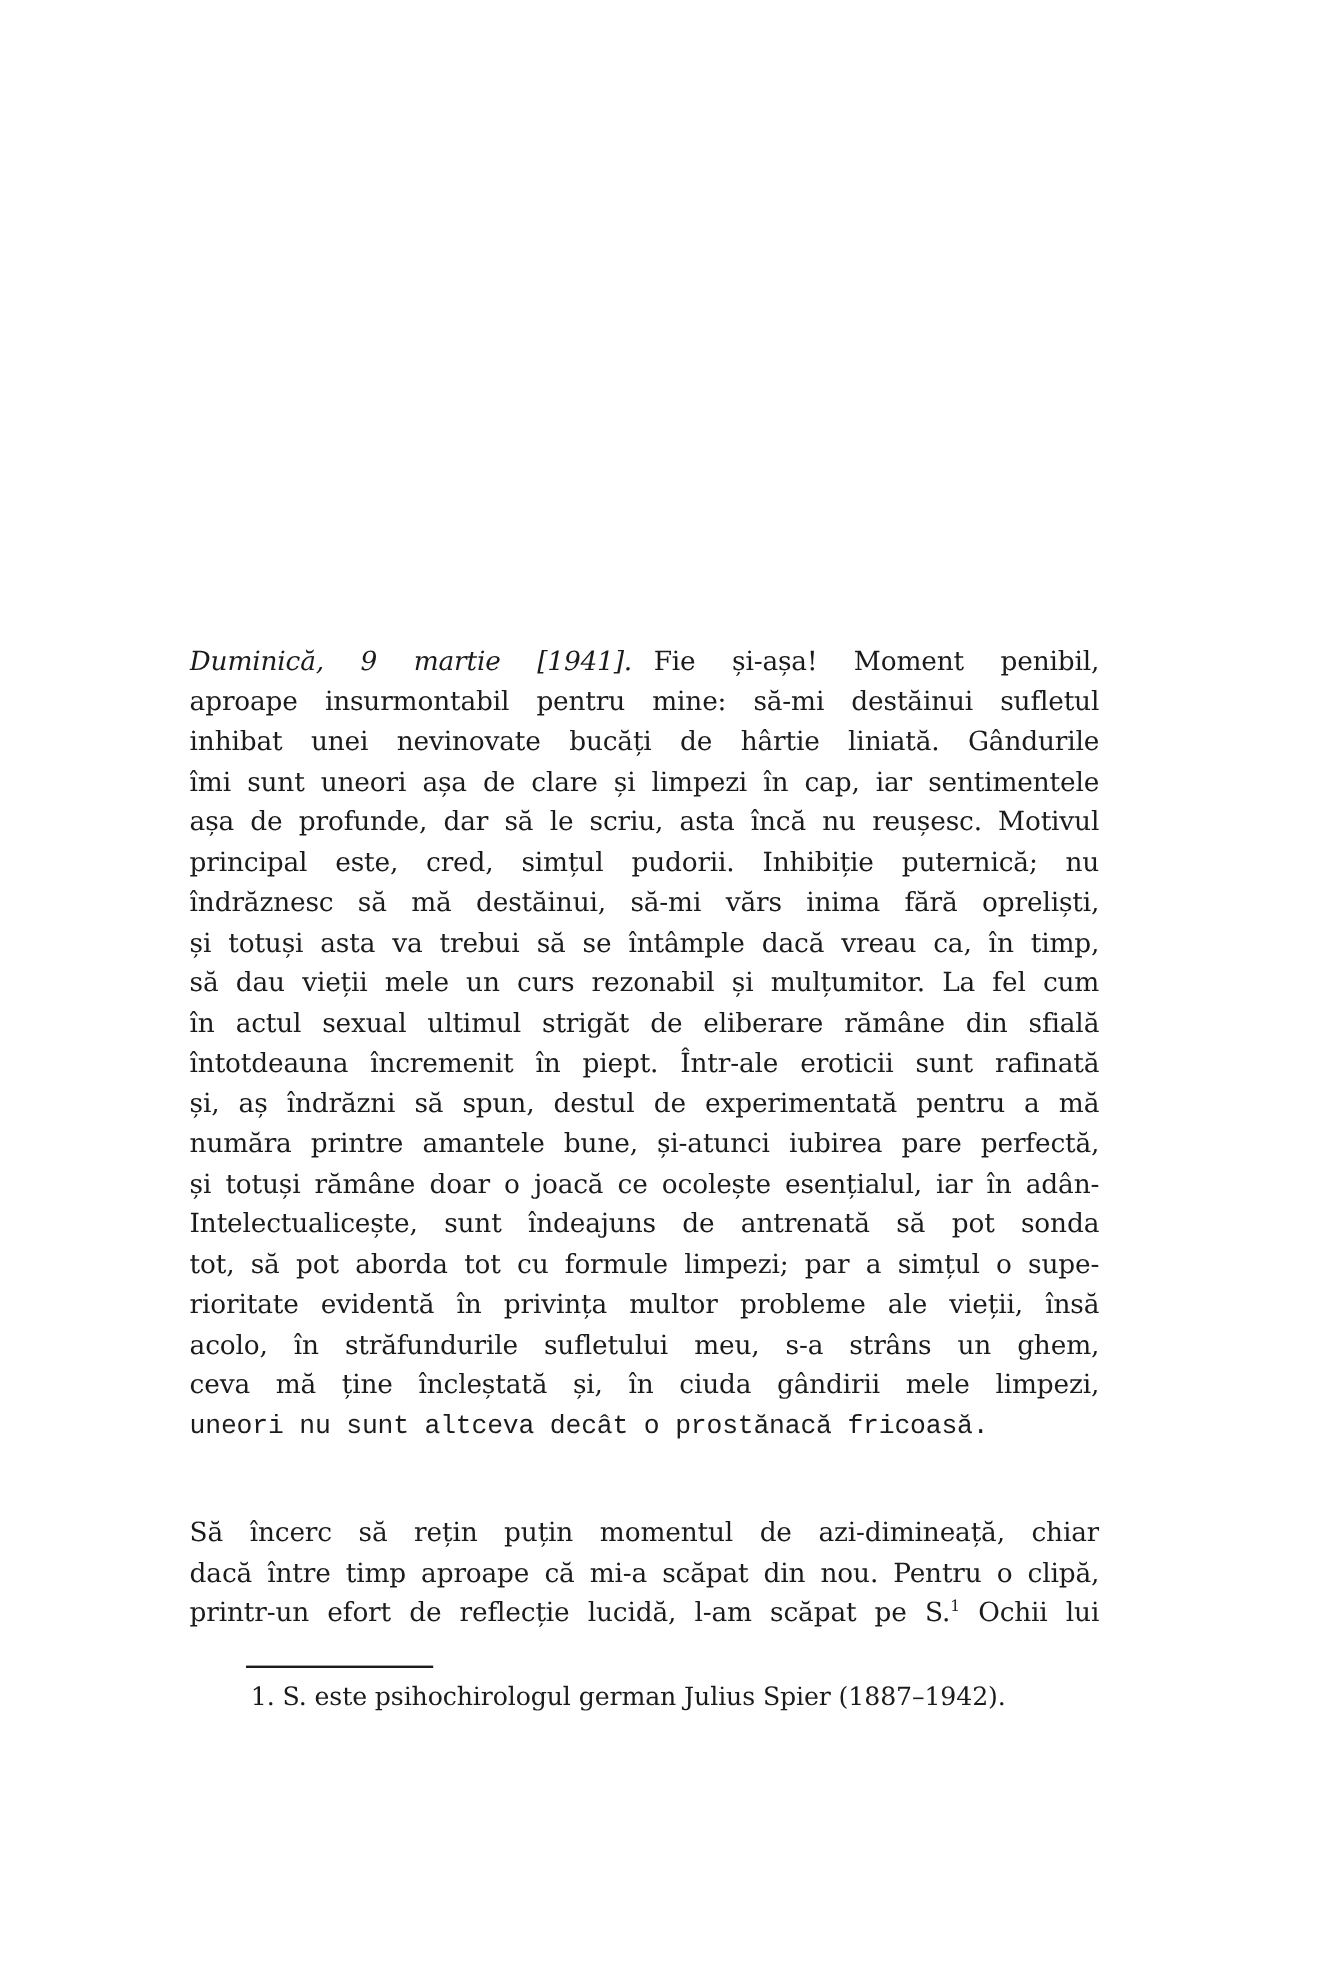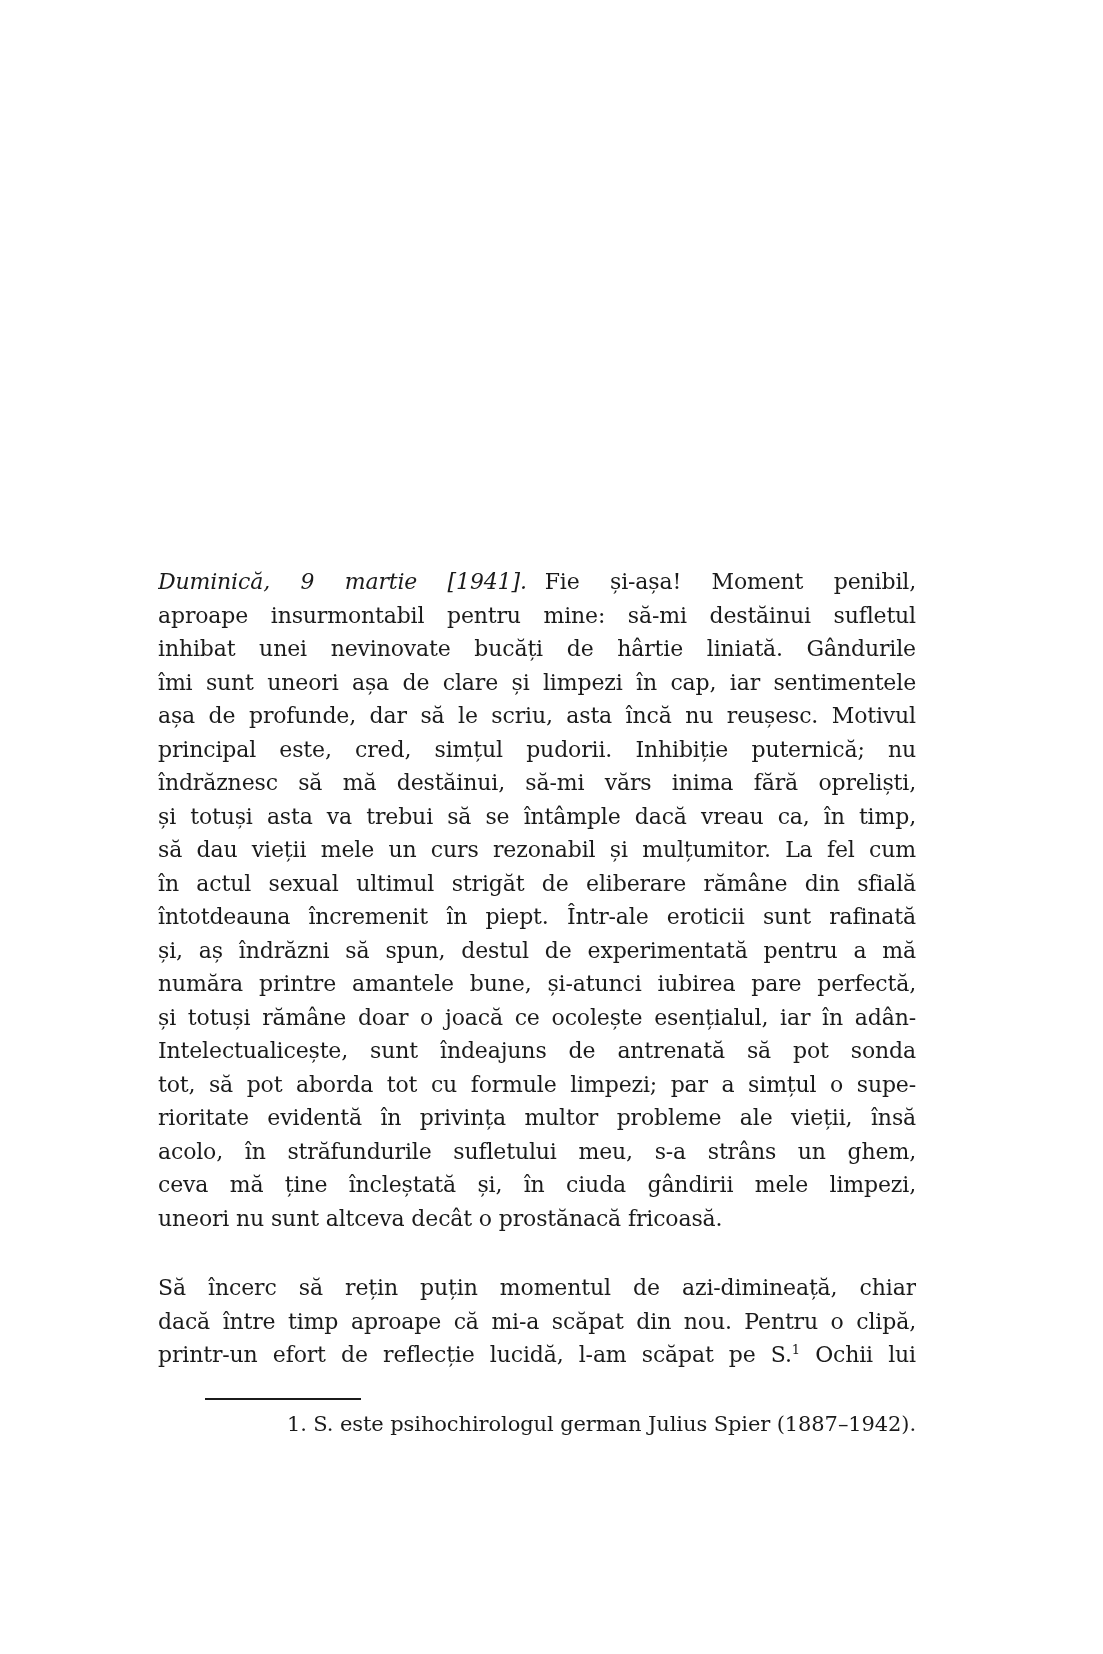--- a/index.html
+++ b/index.html
@@ -12,62 +12,63 @@
     width: 1103px;
     height: 1654px;
     background: #ffffff;
     overflow: hidden;
     font-family: "DejaVu Serif", "Liberation Serif", serif;
     color: #1b1b1b;
   }
   .textblock {
     position: absolute;
     left: 158px;
-    top: 565px;
+    top: 535px;
     width: 758px;
   }
   .para { padding: 0; margin: 0; }
   .line {
     font-size: 22px;
     line-height: 33.5px;
     height: 33.5px;
     letter-spacing: -0.15px;
     text-align: justify;
     text-align-last: justify;
     overflow: hidden;
     white-space: nowrap;
   }
   .line.lastline {
     text-align: right;
     text-align-last: left;
+    font-family: Liberation Mono, monospace;
   }
   .entry-date { font-style: italic; }
   .date-gap {
     display: inline-block;
     width: 18px;
     height: 1px;
   }
-  .para2 { margin-top: 36px; }
+  .para2 { margin-top: 56px; }
   .fnref {
     font-size: 13px;
     line-height: 0;
     vertical-align: super;
   }
   .footnote-rule {
     width: 156px;
     height: 2px;
     background: #1b1b1b;
     margin: 26px 0 10px 47px;
   }
   .footnote {
     font-size: 21px;
     line-height: 29px;
     letter-spacing: -0.1px;
     margin-left: 51px;
-    text-align: right;
+    text-align: left;
   }
 </style>
 </head>
 <body>
 
 <div class="page">
   <div class="textblock">
 
     <div class="para">
       <div class="line"><span class="entry-date">Duminică, 9 martie [1941].</span><span class="date-gap"></span><span>Fie și-așa! Moment penibil,</span></div>

